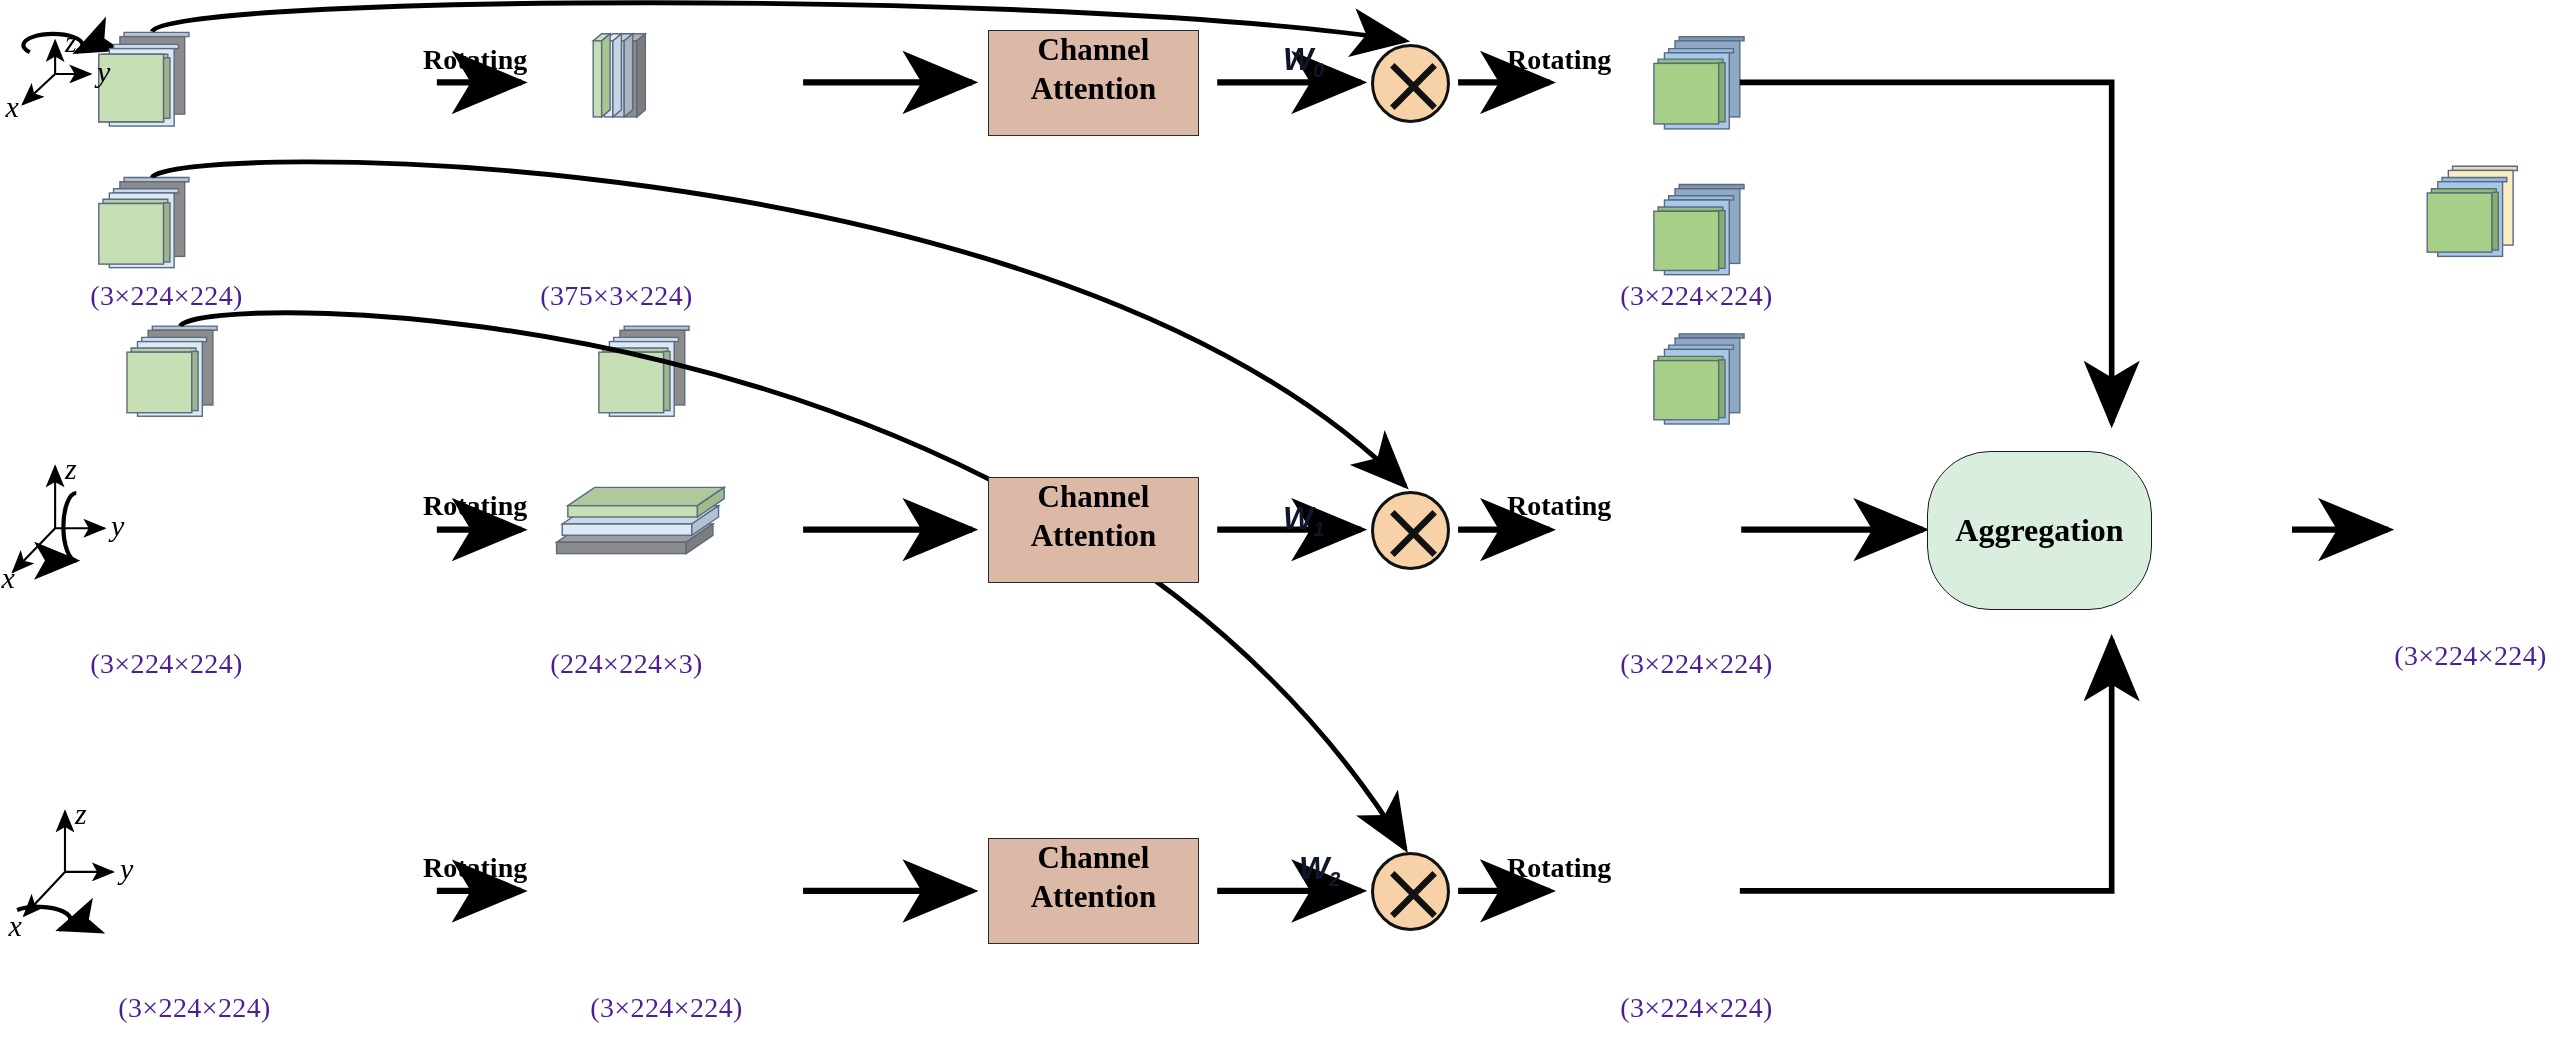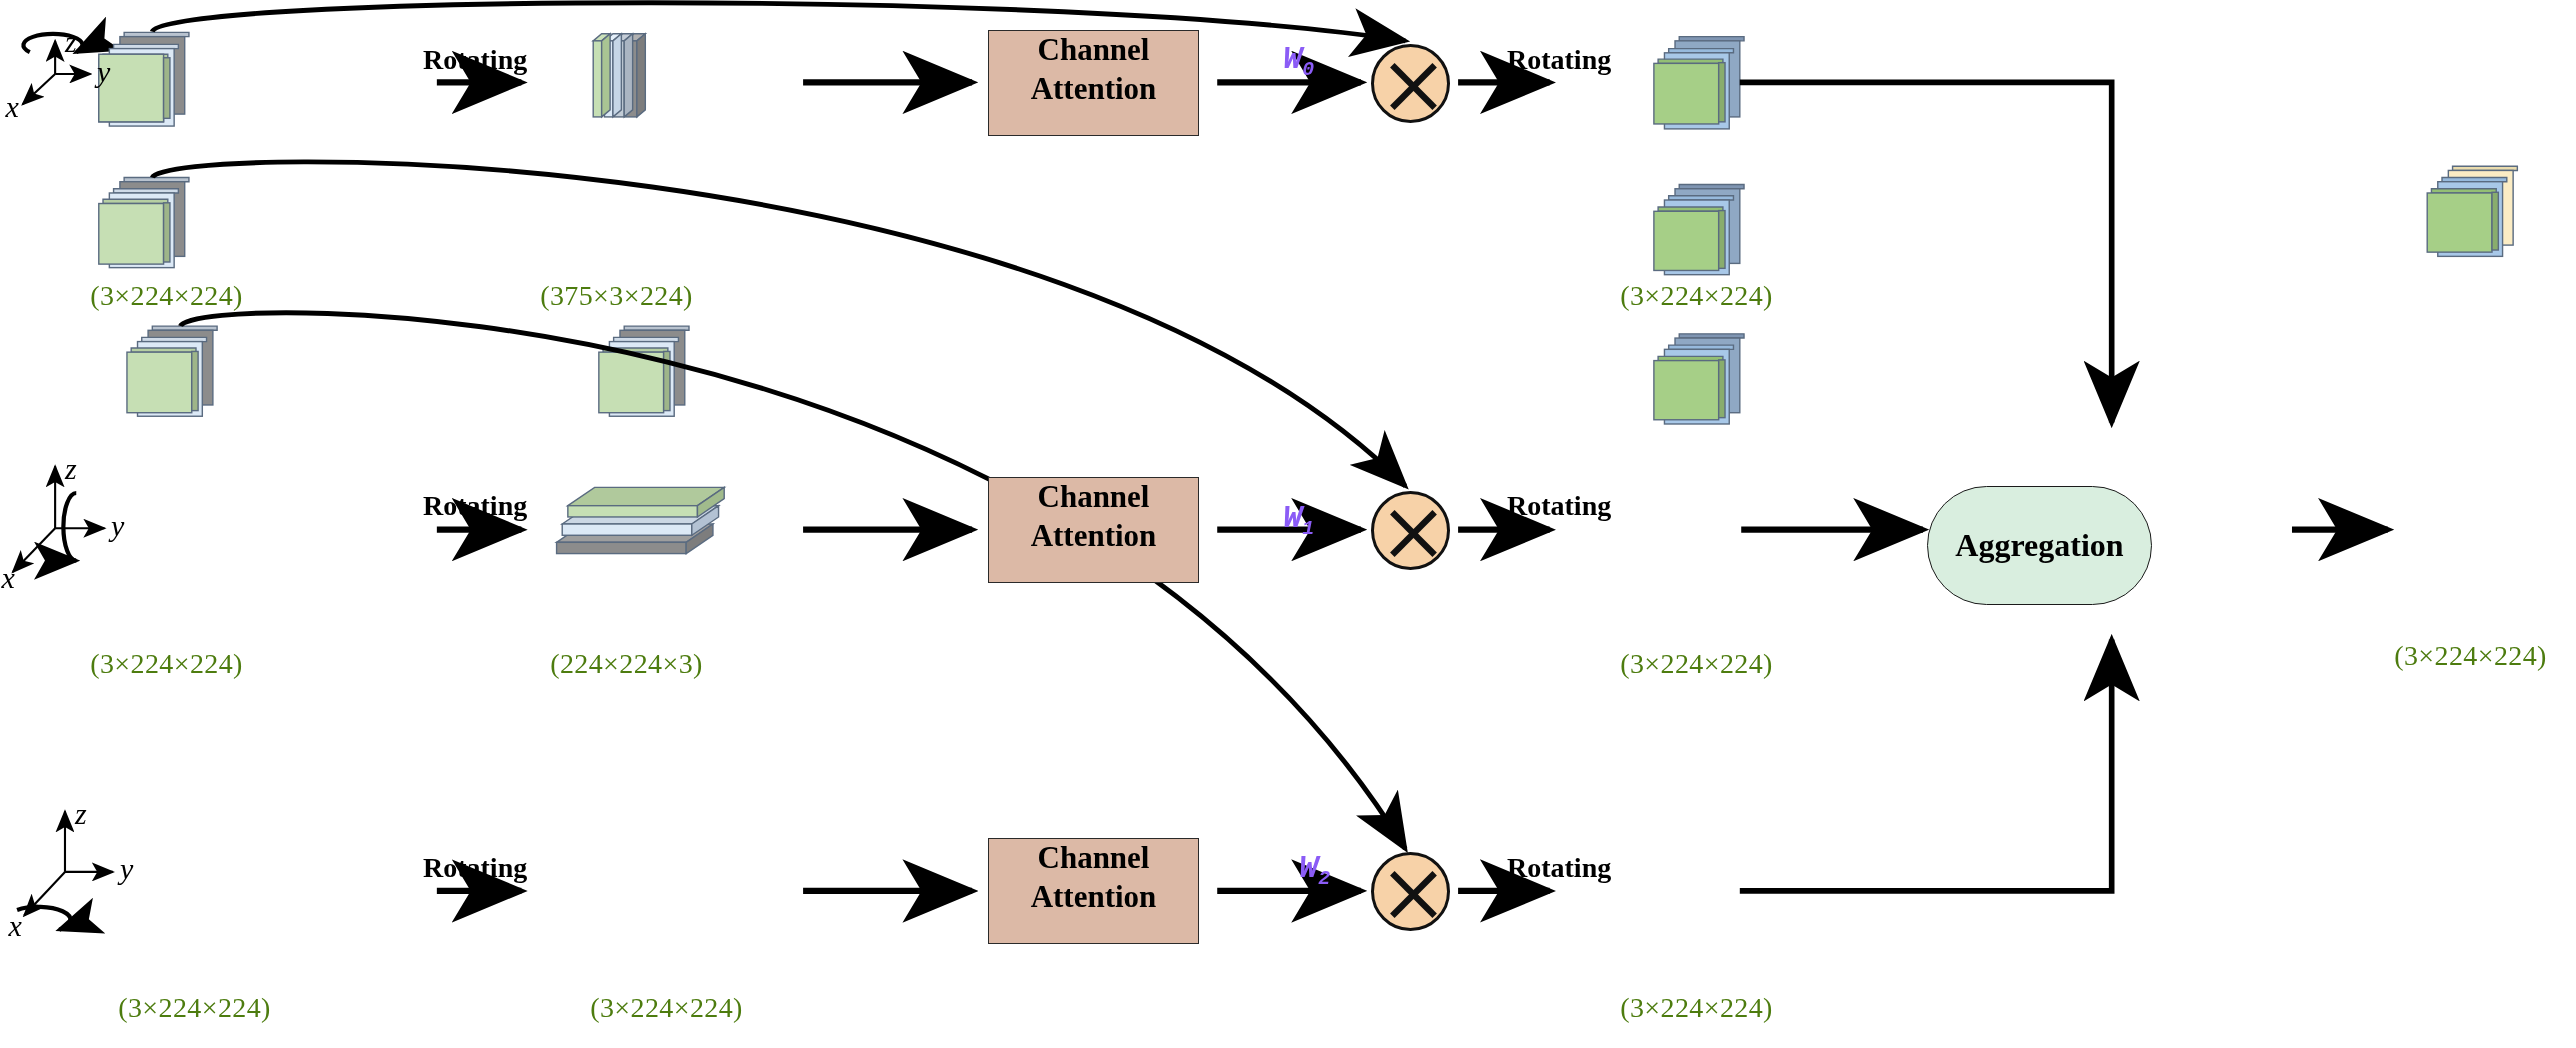--- a/index.html
+++ b/index.html
@@ -4,30 +4,30 @@
 <style>
   html,body{margin:0;padding:0;background:#ffffff;}
   body{font-family:"Liberation Serif", serif;}
   #root{position:relative;width:2576px;height:1048px;background:#fff;overflow:hidden;}
   svg.layer{position:absolute;left:0;top:0;width:2576px;height:1048px;pointer-events:none;}
   .abs{position:absolute;}
 
   
   .dimlabel{
     font-family:"Liberation Serif", serif;
-    font-size:28px;letter-spacing:0.4px;color:#4d7c0f;white-space:nowrap;
+    font-size:28px;letter-spacing:0.4px;color:#4c1d95;white-space:nowrap;
     text-align:center;
   }
   .rot-label{
     font-family:"Liberation Serif", serif;
     font-weight:bold;font-size:28px;color:#000;white-space:nowrap;
   }
   .w-label{
-    font-family:Liberation Mono, monospace;
-    font-weight:bold;font-style:italic;font-size:32px;color:#8b5cf6;white-space:nowrap;
+    font-family:Liberation Sans, sans-serif;
+    font-weight:bold;font-style:italic;font-size:32px;color:#0f172a;white-space:nowrap;
   }
   .w-label sub{font-size:0.62em;font-style:italic;}
   .axis-letter{
     font-family:"Liberation Serif", serif;
     font-style:italic;font-size:30px;color:#000;
   }
   .ca-text{
     font-family:"Liberation Serif", serif;
     font-weight:bold;font-size:31px;line-height:1.25;color:#000;text-align:center;
   }
@@ -373,20 +373,20 @@
     <svg width="79" height="79" viewBox="0 0 112 112">
       <line x1="26" y1="26" x2="86" y2="86" stroke="#111" stroke-width="9"></line>
       <line x1="86" y1="26" x2="26" y2="86" stroke="#111" stroke-width="9"></line>
     </svg>
   </div>
 
   <div class="abs dimlabel" style="left:89px;top:992px;width:211px;">(3×224×224)</div>
   <div class="abs dimlabel" style="left:561px;top:992px;width:211px;">(3×224×224)</div>
   <div class="abs dimlabel" style="left:1591px;top:992px;width:211px;">(3×224×224)</div>
 
-  <div class="abs agg-box" style="left:1927px;top:451px;width:225px;height:119px;margin-top:35px;">
+  <div class="abs agg-box" style="left:1927px;top:451px;width:225px;height:159px;">
     <span class="agg-text">Aggregation</span>
   </div>
 
   <div class="abs dimlabel" style="left:2365px;top:640px;width:211px;">(3×224×224)</div>
 
 </div>
 
 
 </body></html>

